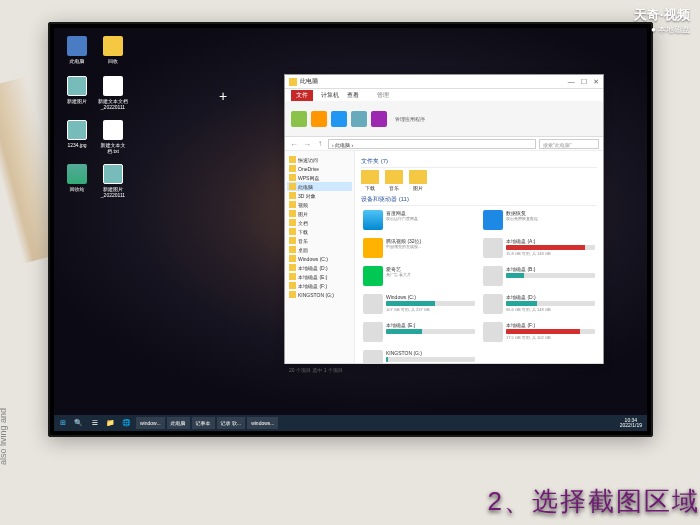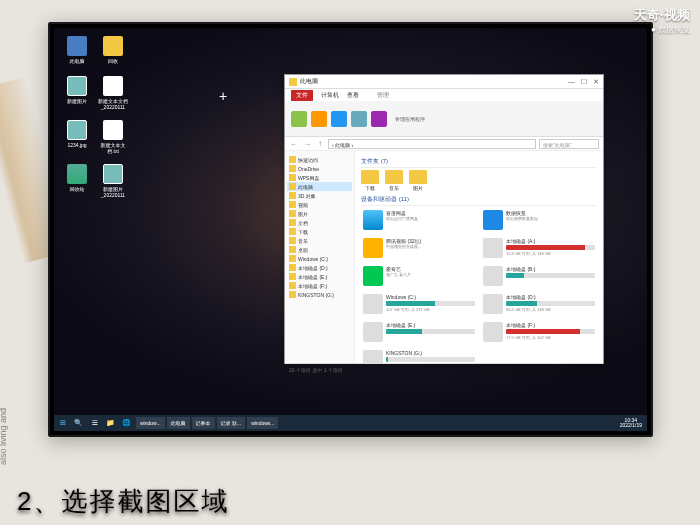--- a/index.html
+++ b/index.html
@@ -49,21 +49,21 @@
 .drive .fill.red{background:#d32f2f}
 .drive .sub{color:#888;font-size:4px}
 .status{height:12px;border-top:1px solid #ddd;font-size:5px;padding:0 4px;display:flex;align-items:center;color:#666}
 .taskbar{position:absolute;bottom:0;left:0;right:0;height:16px;background:#1a2a3a;display:flex;align-items:center;padding:0 2px;gap:2px}
 .tb-ic{width:14px;height:12px;display:flex;align-items:center;justify-content:center;font-size:7px;color:#fff}
 .tb-ic.win{color:#4cc2ff}
 .tb-task{height:12px;padding:0 4px;font-size:5px;color:#fff;display:flex;align-items:center;gap:2px;background:rgba(255,255,255,.1)}
 .tb-clock{margin-left:auto;color:#fff;font-size:5px;text-align:center;padding:0 3px;line-height:1.1}
 .watermark{position:absolute;top:6px;right:10px;text-align:right;color:#fff;font-size:13px;font-weight:bold;text-shadow:0 1px 2px rgba(0,0,0,.5)}
 .watermark .sub{font-size:8px;font-weight:normal}
-.caption{position:absolute;bottom:6px;left:17px;right:0;text-align:left;color:#000000;font-size:26px;text-shadow:0 2px 4px rgba(0,0,0,.8);letter-spacing:2px}
+.caption{position:absolute;bottom:6px;left:8px;right:0;text-align:right;color:#701a75;font-size:26px;text-shadow:0 2px 4px rgba(0,0,0,.8);letter-spacing:2px}
 .wheat{position:absolute;top:80px;left:0;width:50px;height:180px;background:linear-gradient(90deg,transparent,#c9a876 20%,#d4b888 40%,transparent);opacity:.6;transform:rotate(-15deg)}
 .booktext{position:absolute;bottom:60px;left:8px;transform:rotate(-90deg);transform-origin:left bottom;font-size:9px;color:#888;white-space:nowrap}
 </style>
 </head>
 <body>
 
 <div class="wheat"></div>
 <div class="booktext">also living and</div>
 
 <div class="monitor">
@@ -308,15 +308,15 @@
     <div>10:34</div>
           <div>2022/1/19</div>
   </div>
 </div>
 
 </div>
 </div>
 
 <div class="watermark">
   <div>天奇·视频</div>
-  <div class="sub">● 数据恢复</div>
+  <div class="sub">● 本地磁盘</div>
 </div>
 <div class="caption">2、选择截图区域</div>
 
 </body></html>

